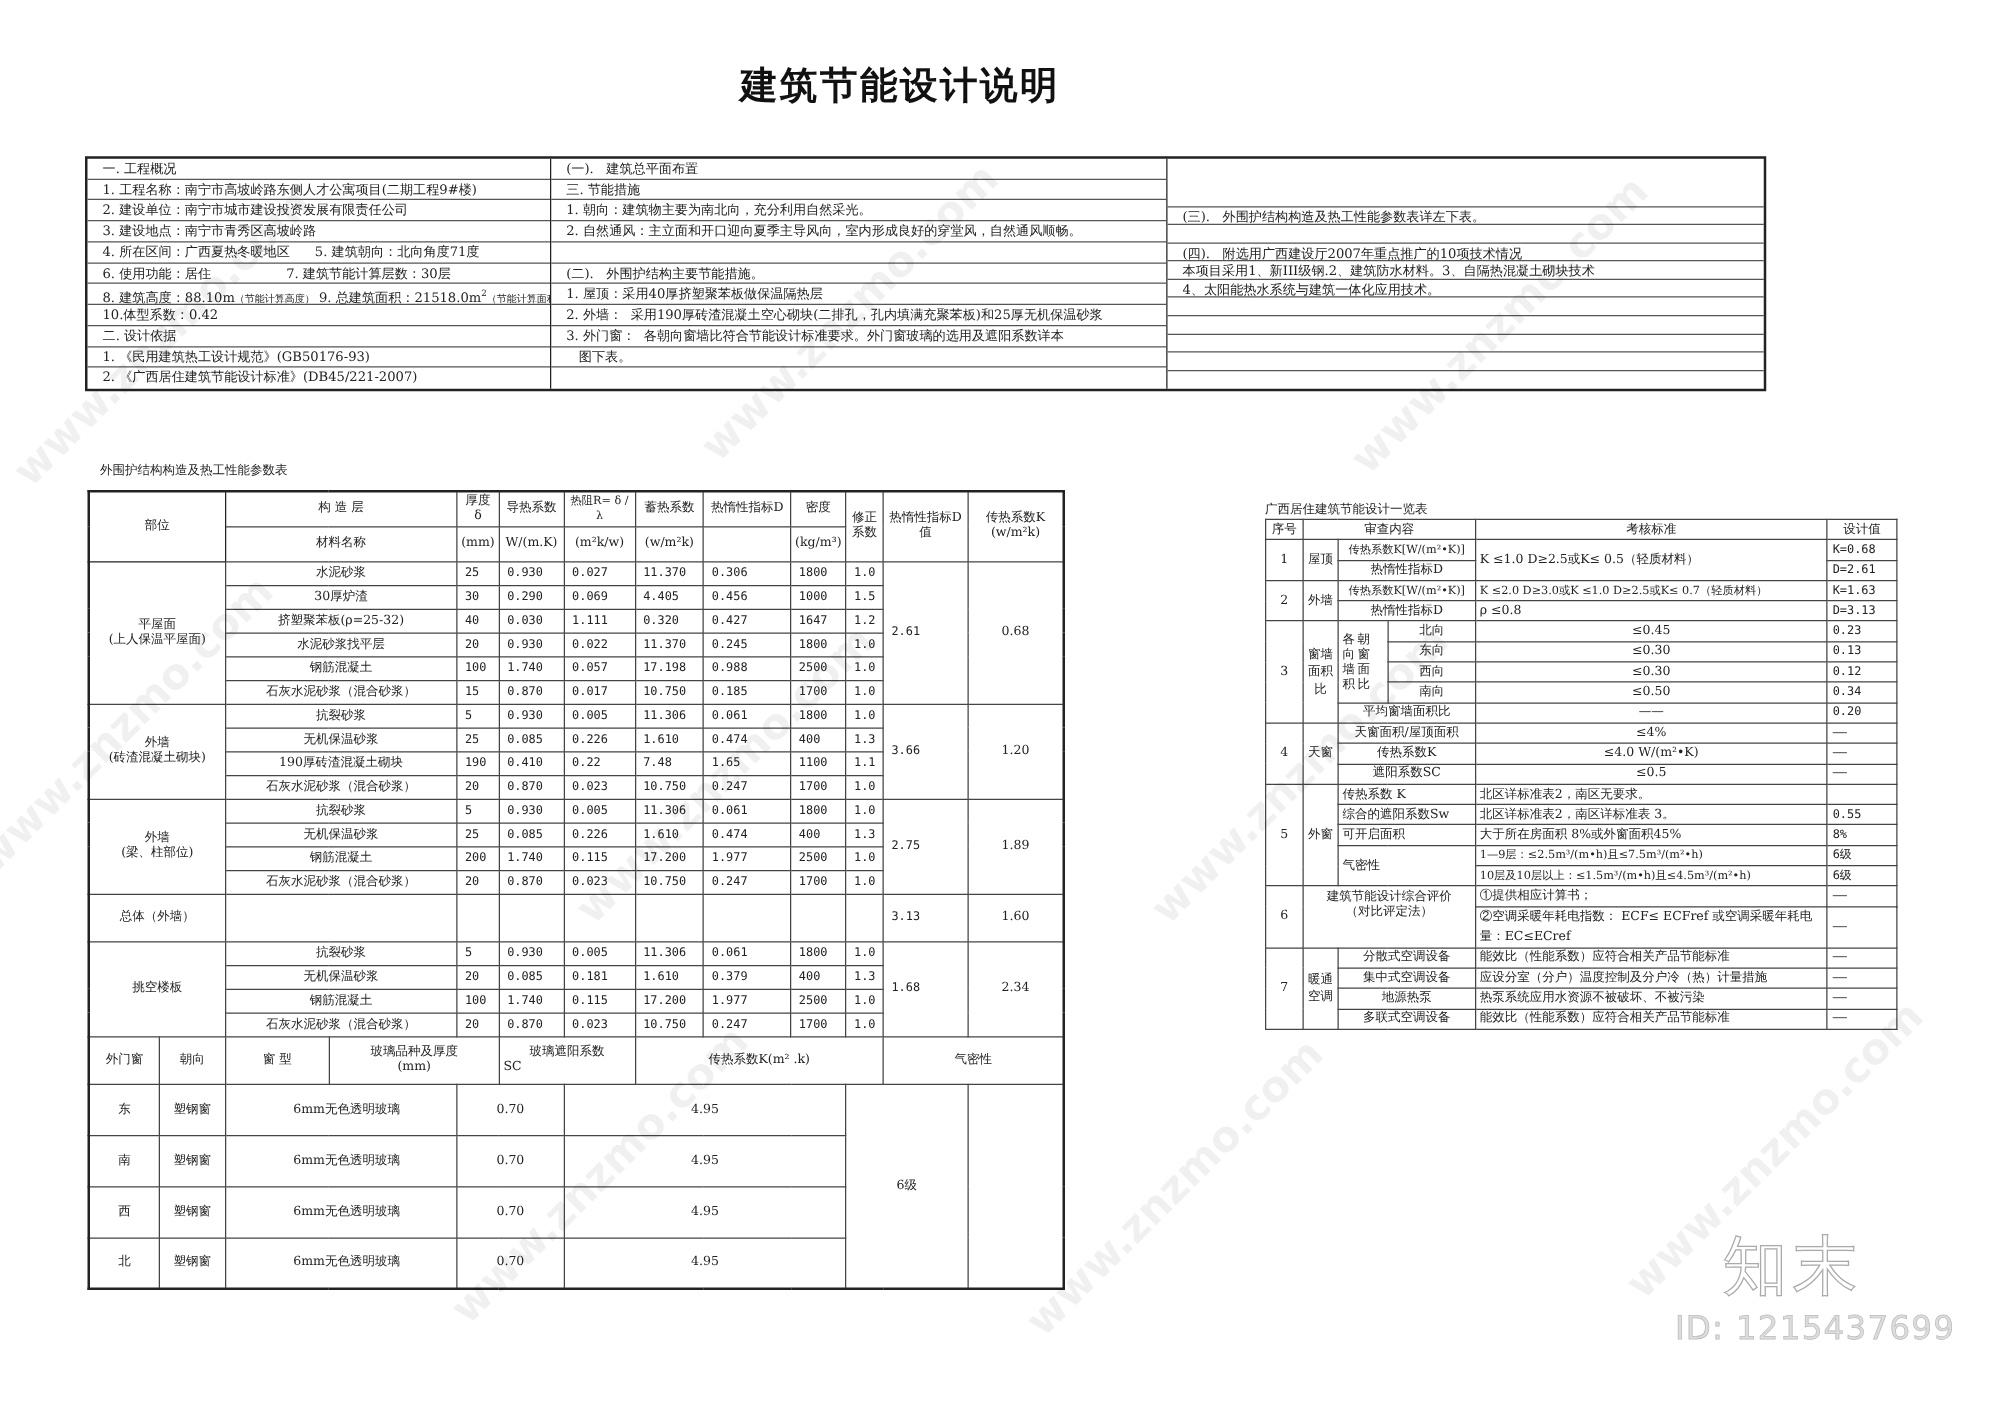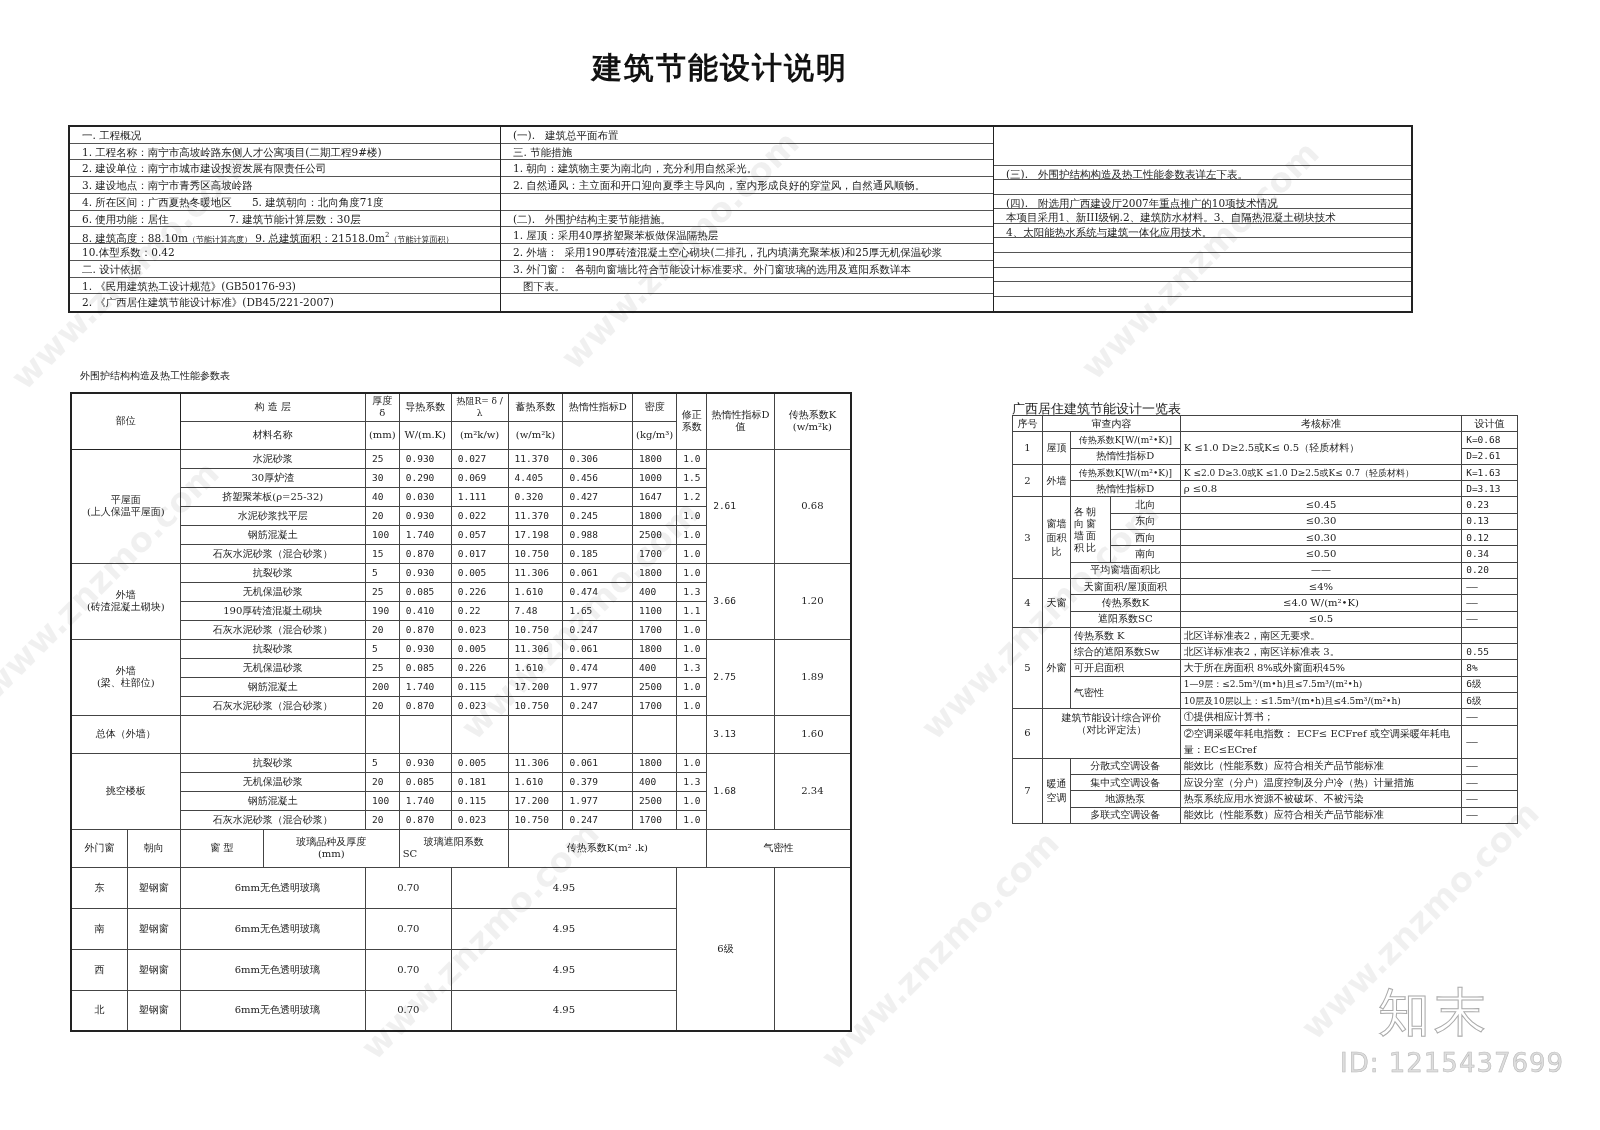--- a/index.html
+++ b/index.html
@@ -41,21 +41,21 @@
   .brand { position: absolute; left: 1378px; top: 978px; font-size: 52px; color: transparent; -webkit-text-stroke: 1px #aaa; font-family: "DejaVu Sans", sans-serif; letter-spacing: 4px; }
   .brand-id { position: absolute; left: 1340px; top: 1048px; font-size: 26px; color: #ddd; font-family: "DejaVu Sans", sans-serif; letter-spacing: 1px; -webkit-text-stroke: 0.6px #bbb; }
   .wm { position: absolute; color: rgba(0,0,0,0.06); font-size: 34px; font-weight: bold; transform: rotate(-45deg); white-space: nowrap; pointer-events: none; font-family: "DejaVu Sans", sans-serif; }
 </style>
 </head>
 <body>
 
 <div class="title">建筑节能设计说明</div>
 
 <div class="desc">
-  <div class="desc-col" style="width:431px">
+  <div class="desc-col" style="width:371px">
     <div class="line">一.   工程概况</div>
     <div class="line">1. 工程名称：南宁市高坡岭路东侧人才公寓项目(二期工程9#楼)</div>
     <div class="line">2. 建设单位：南宁市城市建设投资发展有限责任公司</div>
     <div class="line">3. 建设地点：南宁市青秀区高坡岭路</div>
     <div class="line" style="white-space:pre">4. 所在区间：广西夏热冬暖地区      5. 建筑朝向：北向角度71度</div>
     <div class="line" style="white-space:pre">6. 使用功能：居住                  7. 建筑节能计算层数：30层</div>
     <div class="line">
       <span>8. 建筑高度：88.10m</span><small>（节能计算高度）</small><span style="white-space:pre"> 9. 总建筑面积：21518.0m</span><sup>2</sup><small>（节能计算面积）</small>
     </div>
     <div class="line">10.体型系数：0.42</div>
@@ -381,21 +381,21 @@
       <tr class="win">
         <td class="c">北</td>
         <td class="l">塑钢窗</td>
         <td colspan="2" class="l" style="padding-left:12px">6mm无色透明玻璃</td>
         <td colspan="2" class="c">0.70</td>
         <td colspan="4" class="c">4.95</td>
       </tr>
     </tbody>
 </table>
 
-<div class="cap" style="left:1012px; top:400px; font-size:13px;">广西居住建筑节能设计一览表</div>
+<div class="cap" style="left:1012px; top:400px; font-size:10px;">广西居住建筑节能设计一览表</div>
 
 <table class="tbl-right" style="border:1.5px solid #222;">
   <colgroup>
     <col style="width:30px">
       <col style="width:28px">
       <col style="width:40px">
       <col style="width:70px">
       <col style="width:282px">
       <col style="width:56px">
   </colgroup>

